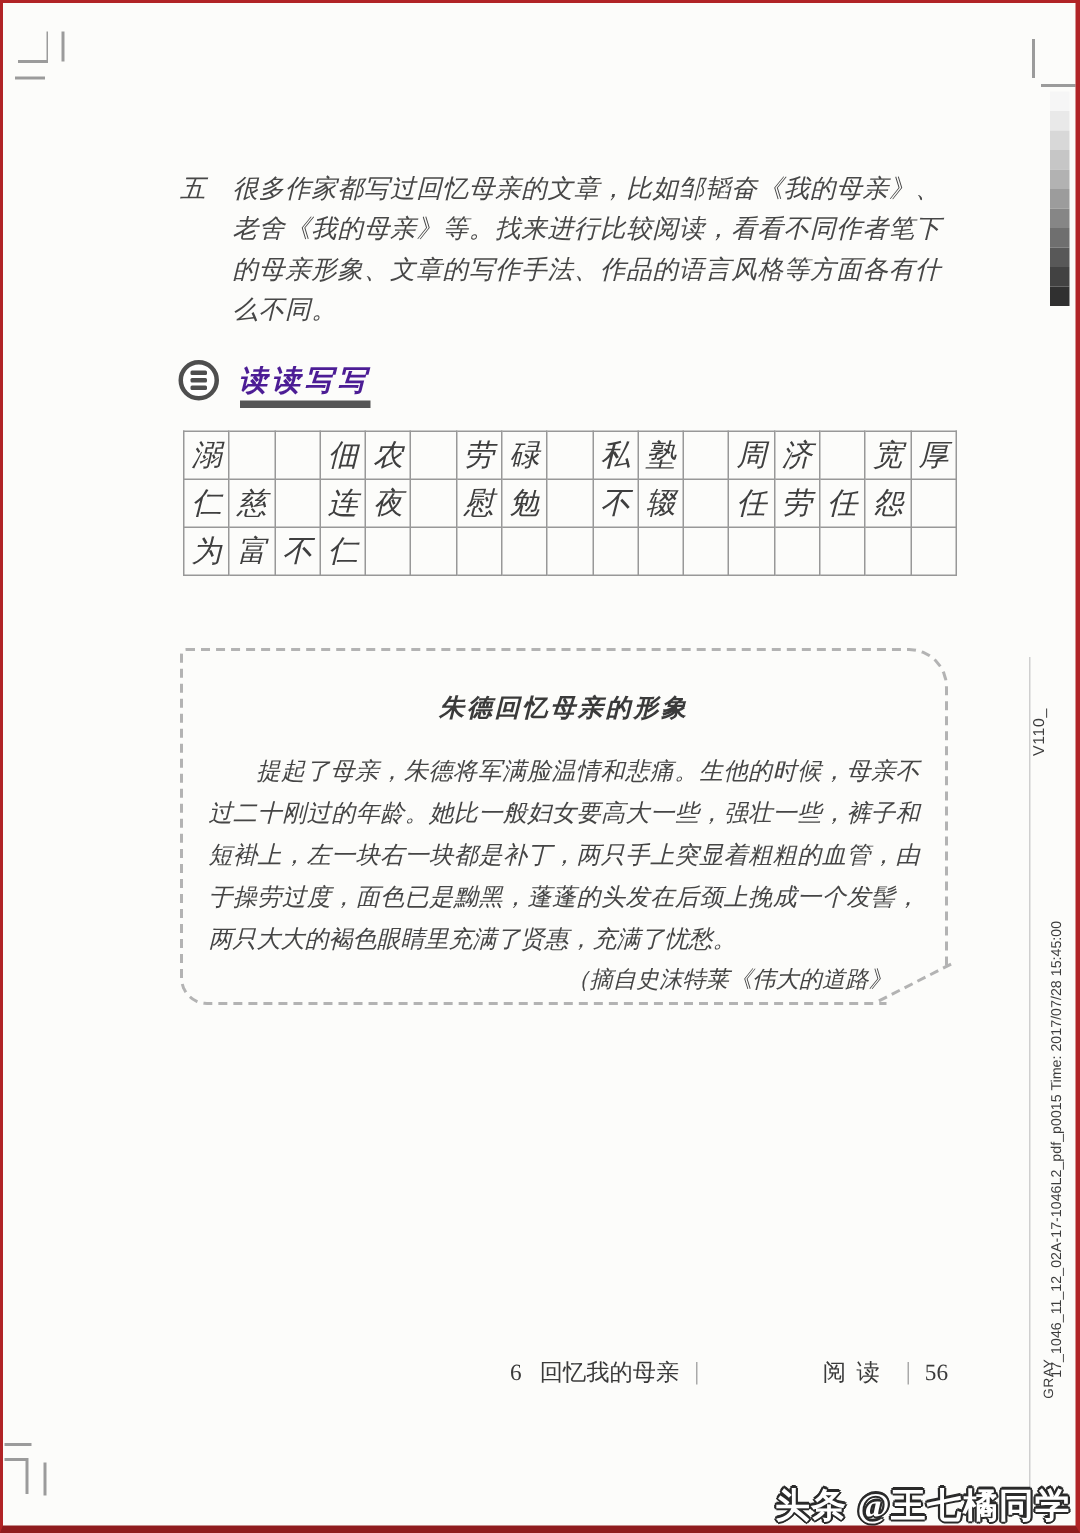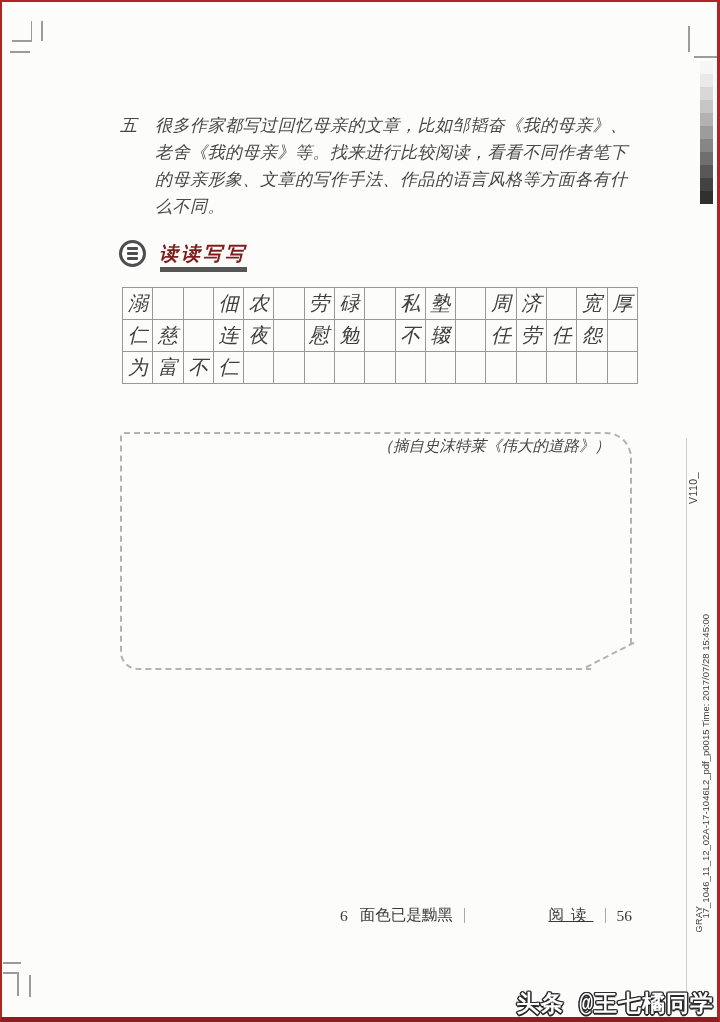--- a/index.html
+++ b/index.html
@@ -20,21 +20,21 @@
             font-style:italic;font-size:17px;line-height:27px;letter-spacing:.5px;color:#474747;}
   .exercise .num{flex:0 0 35px;}
   .exercise .body{flex:1;font-family:Liberation Serif, serif;}
   
   .sec-header{position:absolute;left:119px;top:240px;display:flex;align-items:center;}
   .icon-circle{width:27px;height:27px;border-radius:50%;border:3.5px solid #4e4e4e;
                display:flex;flex-direction:column;justify-content:center;align-items:center;gap:2.5px;
                box-sizing:border-box;background:#fff;}
   .icon-circle i{display:block;width:11px;height:2.6px;background:#4e4e4e;border-radius:1px;}
   .sec-title-wrap{margin-left:13px;position:relative;}
-  .sec-title{font-style:italic;font-weight:600;font-size:19px;letter-spacing:3px;color:#7f1d1d;}
+  .sec-title{font-style:italic;font-weight:600;font-size:19px;letter-spacing:3px;color:#4c1d95;}
   .sec-underline{position:absolute;left:1px;top:26px;width:87px;height:5px;background:#565656;}
   
   .word-grid{position:absolute;left:122px;top:287px;width:516px;border-collapse:collapse;
              table-layout:fixed;}
   .word-grid td{border:1px solid #989898;height:31px;text-align:center;vertical-align:middle;
                 font-style:italic;font-size:20px;color:#3f3f3f;padding:0;overflow:hidden;}
   
   .reading-box{position:absolute;left:120px;top:432px;width:508px;height:234px;
                border:2px dashed #b3b3b3;border-radius:4px 26px 0 18px;background:#fcfcfa;}
   .fold-cover{position:absolute;right:-3px;bottom:-3px;width:42px;height:27px;background:#fcfcfa;}
@@ -44,30 +44,30 @@
             font-size:16.5px;letter-spacing:2px;color:#3a3a3a;}
   .rb-body{margin:18px 17px 0 17px;font-style:italic;font-size:16px;line-height:28px;
            text-indent:2em;color:#454545;text-align:justify;}
   .rb-attrib{margin:2px 20px 0 0;text-align:right;font-style:italic;font-size:15.5px;color:#454545;}
   
   .footer{position:absolute;left:340px;top:905px;width:292px;display:flex;
           justify-content:space-between;align-items:center;font-size:15.5px;color:#3a3a3a;}
   .footer .grp{display:flex;align-items:center;}
   .footer .lesson-num{margin-right:12px;}
   .footer .vbar{display:inline-block;width:1px;height:15px;background:#a9a9a9;margin:0 11px;}
-  .footer .sec-label{letter-spacing:7px;text-decoration:underline;}
+  .footer .sec-label{letter-spacing:7px;}
   
   .vtext{position:absolute;transform:rotate(-90deg);white-space:nowrap;text-align:center;
          font-family:"Liberation Sans","DejaVu Sans",sans-serif;color:#3c3c3c;}
   .v-code{left:672px;top:482px;width:42px;font-size:10.5px;letter-spacing:.5px;}
   .v-print{left:553px;top:761px;width:304px;font-size:9.5px;}
   .v-gray{left:678px;top:914px;width:42px;font-size:9px;letter-spacing:.5px;}
   
   .watermark{position:absolute;right:6px;bottom:3px;z-index:60;
-             font-family:Liberation Mono, monospace;
+             font-family:Liberation Serif, serif;
              font-size:23px;font-weight:700;color:#fff;letter-spacing:1px;
              text-shadow:-1.5px 0 #2a2a2a,1.5px 0 #2a2a2a,0 -1.5px #2a2a2a,0 1.5px #2a2a2a,
                          -1px -1px #2a2a2a,1px 1px #2a2a2a,-1px 1px #2a2a2a,1px -1px #2a2a2a;}
 </style>
 </head>
 <body>
 
 <div id="page">
   <div class="frame"></div>
 
@@ -171,29 +171,31 @@
       <td></td>
       <td></td>
       <td></td>
       <td></td>
       <td></td>
     </tr>
   </tbody>
     </table>
 
   <div class="reading-box">
+    <div class="rb-title">朱德回忆母亲的形象</div>
+    <div class="rb-body">提起了母亲，朱德将军满脸温情和悲痛。生他的时候，母亲不过二十刚过的年龄。她比一般妇女要高大一些，强壮一些，裤子和短褂上，左一块右一块都是补丁，两只手上突显着粗粗的血管，由于操劳过度，面色已是黝黑，蓬蓬的头发在后颈上挽成一个发髻，两只大大的褐色眼睛里充满了贤惠，充满了忧愁。</div>
     <div class="rb-attrib">（摘自史沫特莱《伟大的道路》）</div>
     <div class="fold-cover"></div>
     <div class="fold-line"></div>
   </div>
 
   <div class="footer">
     <span class="grp">
       <span class="lesson-num">6</span>
-      <span>面色已是黝黑</span>
+      <span>回忆我的母亲</span>
       <span class="vbar"></span>
     </span>
     <span class="grp">
       <span class="sec-label">阅读</span>
       <span class="vbar"></span>
       <span>56</span>
     </span>
   </div>
 
   <div class="vtext v-code">V110_</div>

